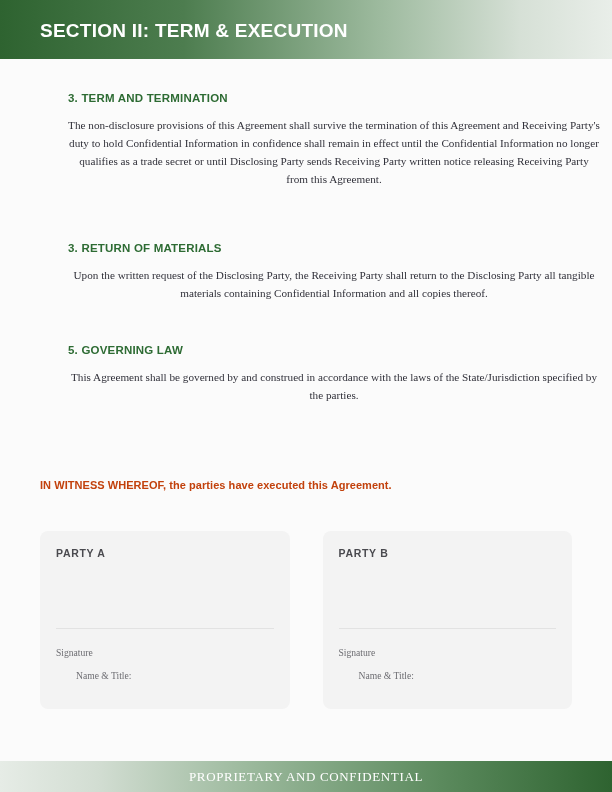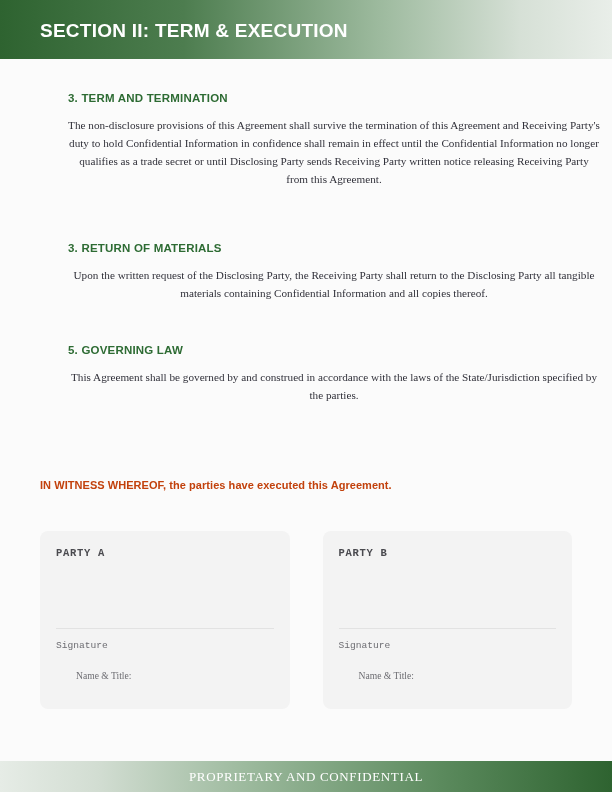--- a/index.html
+++ b/index.html
@@ -96,21 +96,21 @@
   .sig-card {
     width: 250px;
     height: 178px;
     background: #f3f3f3;
     border-radius: 8px;
     box-sizing: border-box;
     padding: 16px 16px 0 16px;
     position: relative;
   }
   .sig-party {
-    font-family: Liberation Mono, monospace;
+    font-family: Liberation Sans, sans-serif;
     font-size: 10.5px;
     font-weight: bold;
     color: #4a4a4f;
     letter-spacing: 0.7px;
     margin: 0;
   }
   .sig-divider {
     position: absolute;
     left: 16px;
     right: 16px;
@@ -119,21 +119,21 @@
     background: #e2e2e2;
   }
   .sig-label {
     position: absolute;
     left: 16px;
     font-family: "Liberation Serif", serif;
     font-size: 9.6px;
     color: #6d6d72;
     margin: 0;
   }
-  .sig-label.signature { top: 109px; font-family: Liberation Mono, monospace; }
+  .sig-label.signature { top: 116px; }
   .sig-label.nametitle { top: 139px; margin-left: 20px; }
 
   
   .footer-band {
     position: absolute;
     left: 0;
     top: 761px;
     width: 612px;
     height: 31px;
     background: linear-gradient(to right, #e6ece6 0%, #d2ddd2 16%, #9dba9e 40%, #5b8a5d 72%, #2e6330 100%);

